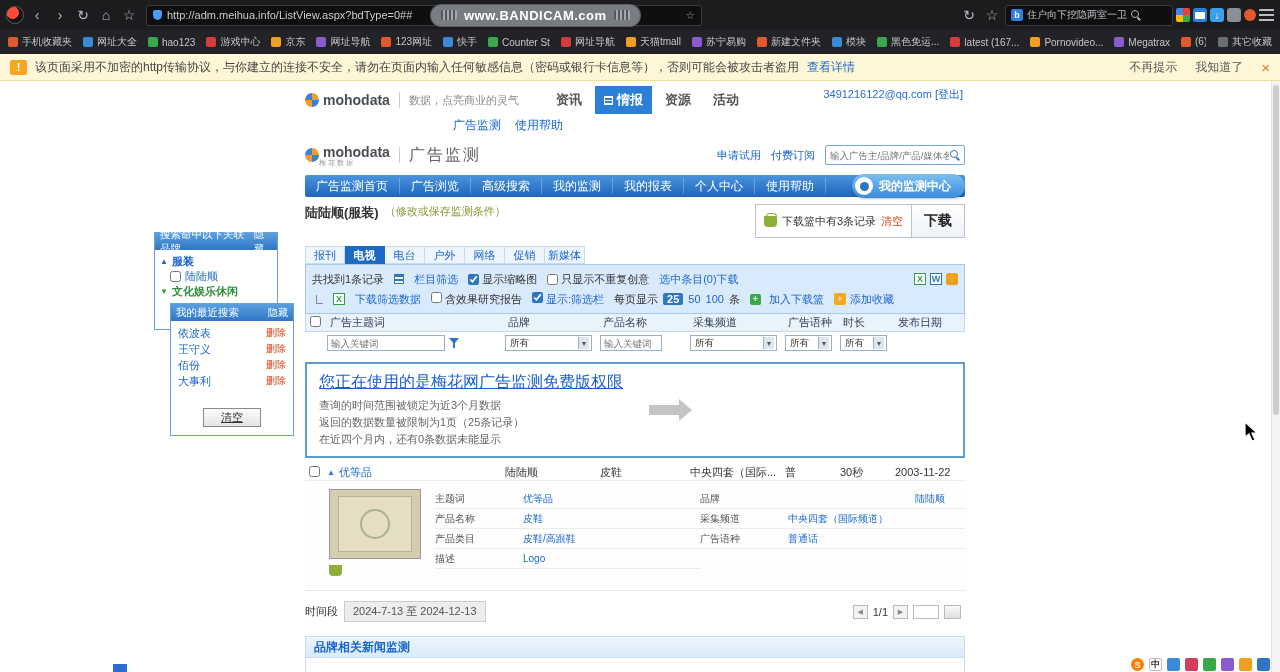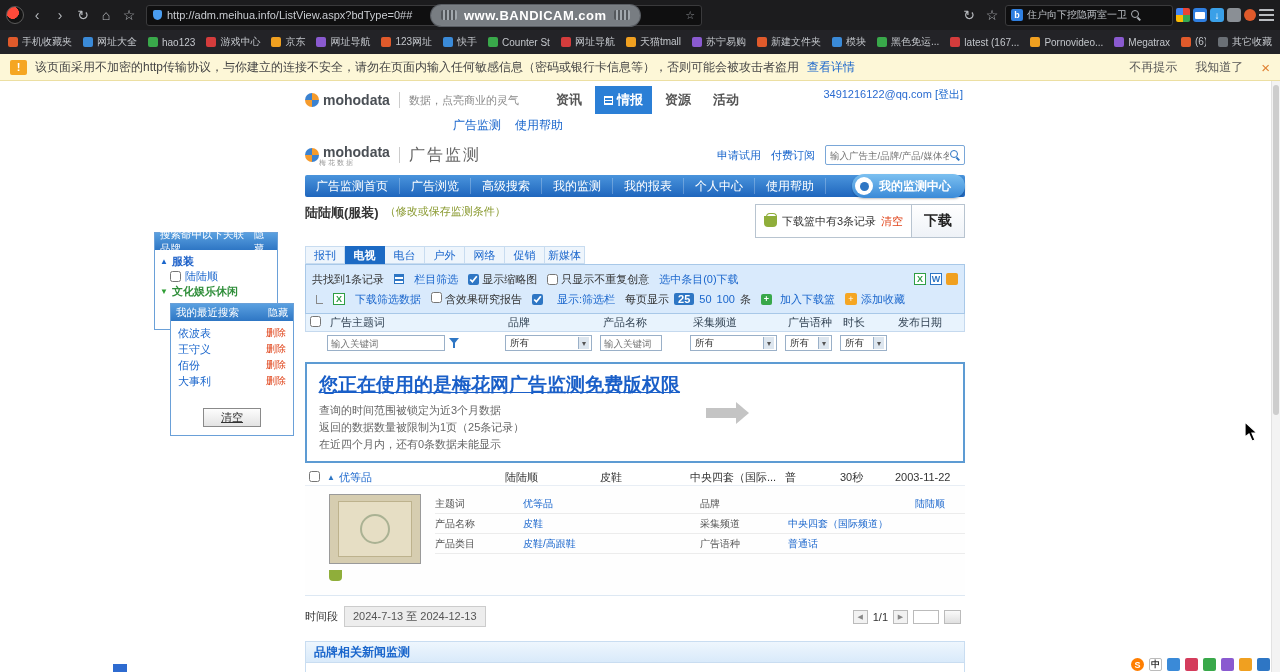--- a/index.html
+++ b/index.html
@@ -151,21 +151,21 @@
 .kin.w1{width:118px}
 .kin.w2{width:62px}
 .funnel{width:12px;height:12px;position:relative;flex:none}
 .funnel::before{content:"";position:absolute;left:0;top:1px;border-left:5px solid transparent;border-right:5px solid transparent;border-top:6px solid #2e76c4}
 .funnel::after{content:"";position:absolute;left:4px;top:6px;width:2px;height:5px;background:#2e76c4}
 .sel{height:16px;border:1px solid #9ab0c8;background:#fff;display:flex;align-items:center;padding:0 2px 0 4px;font-size:9.5px;color:#333;justify-content:space-between;margin-right:8px}
 .sel-caret{width:11px;height:12px;background:#dde6ef;border-left:1px solid #9ab0c8;display:flex;align-items:center;justify-content:center;font-size:8px;color:#555}
 
 
 .notice{margin-top:8px;border:2px solid #5d9bd3;background:#fff;padding:8px 12px;display:flex;align-items:center;gap:16px}
-.n-title{color:#1a5fc8;font-weight:bold;font-size:19px;margin-bottom:4px;text-decoration:underline}
+.n-title{color:#1a5fc8;font-weight:normal;font-size:16px;margin-bottom:4px;text-decoration:underline}
 .n-line{font-size:11px;color:#666;line-height:1.55}
 .big-arrow{width:30px;height:10px;background:#c4c4c4;position:relative;margin:0 10px;flex:none}
 .big-arrow::after{content:"";position:absolute;right:-13px;top:-6px;border-left:13px solid #c4c4c4;border-top:11px solid transparent;border-bottom:11px solid transparent}
 .n-right{display:flex;flex-direction:column;gap:8px;align-items:flex-start}
 .price-line{font-size:11px;color:#333}
 .price-link{color:#e07820;text-decoration:underline;cursor:pointer}
 .cta{background:linear-gradient(#58c25e,#2f9e35);color:#fff;border:none;border-radius:4px;padding:5px 20px;font-size:13px;font-weight:bold;box-shadow:0 1px 2px rgba(0,0,0,.3);cursor:pointer}
 
 
 .rrow{margin-top:6px;height:17px;font-size:11px;color:#333;border-bottom:1px solid #e8eef5}
@@ -545,21 +545,21 @@
         </div>
       </div>
       <div class="frow">
         <span class="elbow" data-name="tree-elbow"></span>
         <span class="excel-ico" data-name="excel-icon">X</span>
         <span class="link" data-name="download-filtered-link">下载筛选数据</span>
         <label style="display:flex;gap:3px" data-name="with-report-option">
             <input type="checkbox" class="chk" data-name="with-report-checkbox" style="">
             <span>含效果研究报告</span>
           </label>
-        <label style="display:flex;align-items:center;gap:14px;color:#1a66cc" data-name="show-filter-bar-option">
+        <label style="display:flex;gap:3px;color:#1a66cc" data-name="show-filter-bar-option">
             <input type="checkbox" class="chk" checked="" data-name="show-filter-bar-checkbox" style="">
             <span>显示:筛选栏</span>
           </label>
         <span style="display:flex;align-items:center;gap:5px">
           <span data-name="per-page-label">每页显示</span>
           <span class="pp-sel" data-name="per-page-25">25</span>
           <span class="link" data-name="per-page-50">50</span>
           <span class="link" data-name="per-page-100">100</span>
           <span data-name="per-page-unit">条</span>
         </span>
@@ -672,20 +672,24 @@
           <div class="drow" data-name="detail-row">
             <span class="dlabel" data-name="detail-label">产品类目</span>
             <span class="dval link" data-name="detail-value-link">皮鞋/高跟鞋</span>
           </div>
 
           <div class="drow" data-name="detail-row">
             <span class="dlabel" data-name="detail-label">广告语种</span>
             <span class="dval link" data-name="detail-value-link">普通话</span>
           </div>
 
+          <div class="drow" data-name="detail-row">
+            <span class="dlabel" data-name="detail-label">描述</span>
+            <span class="dval link" data-name="detail-value-link">Logo</span>
+          </div>
         </div>
     </div>
 
     <div class="range-row" data-name="date-range-row">
       <span data-name="date-range-label">时间段</span>
       <span class="range-box" data-name="date-range-value">2024-7-13 至 2024-12-13</span>
       <div class="pager" data-name="pager">
         <span class="pg-btn" data-name="prev-page-icon"></span>
         <span data-name="page-indicator">1/1</span>
         <span class="pg-btn" data-name="next-page-icon"></span>

